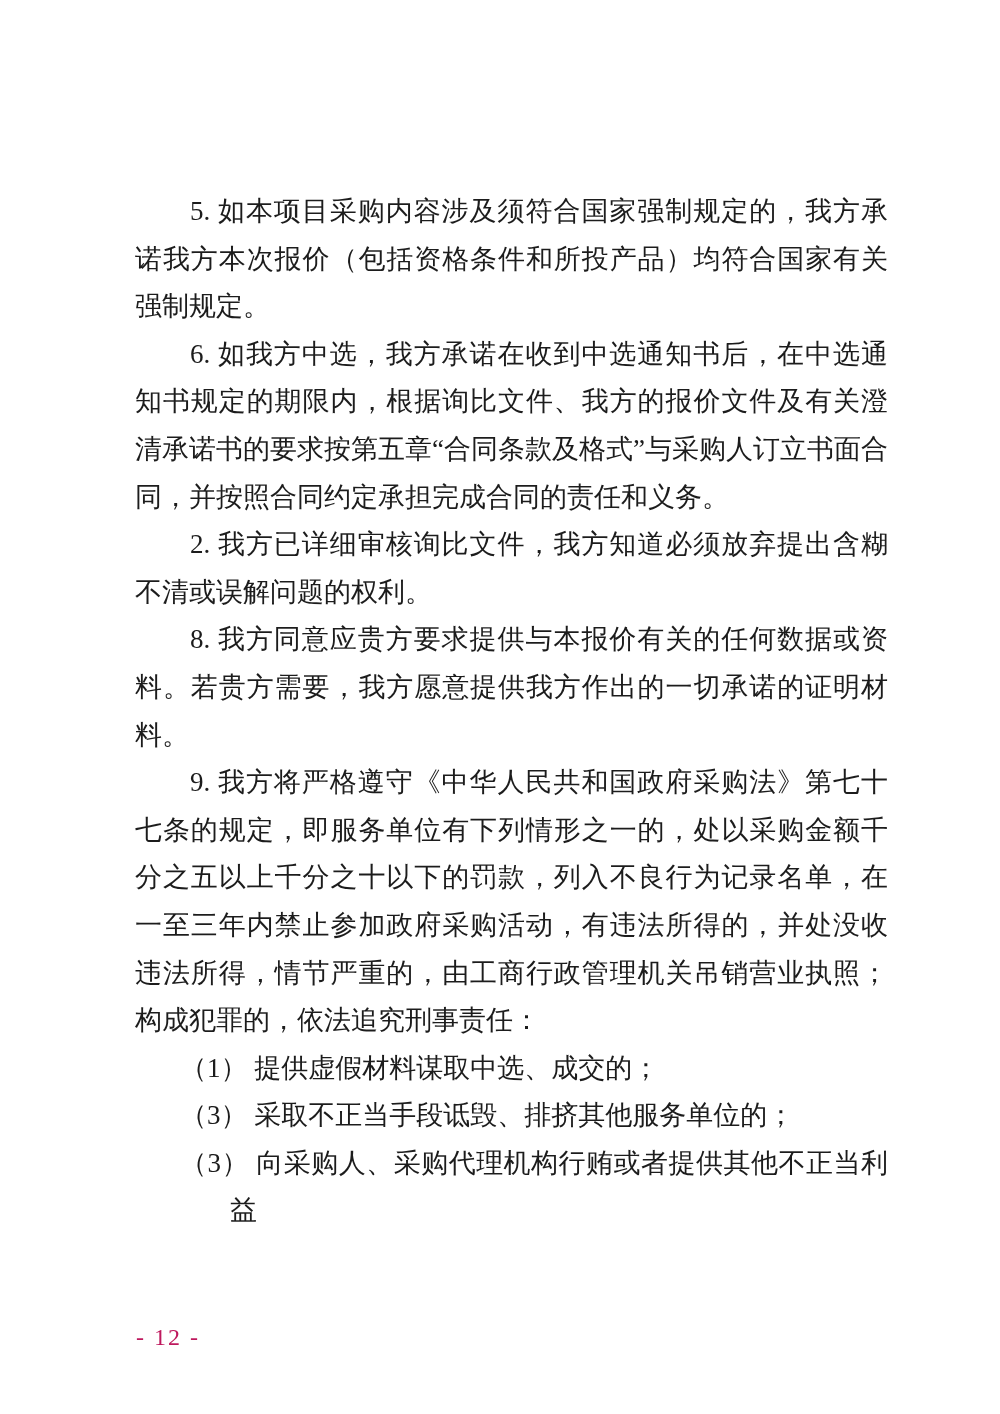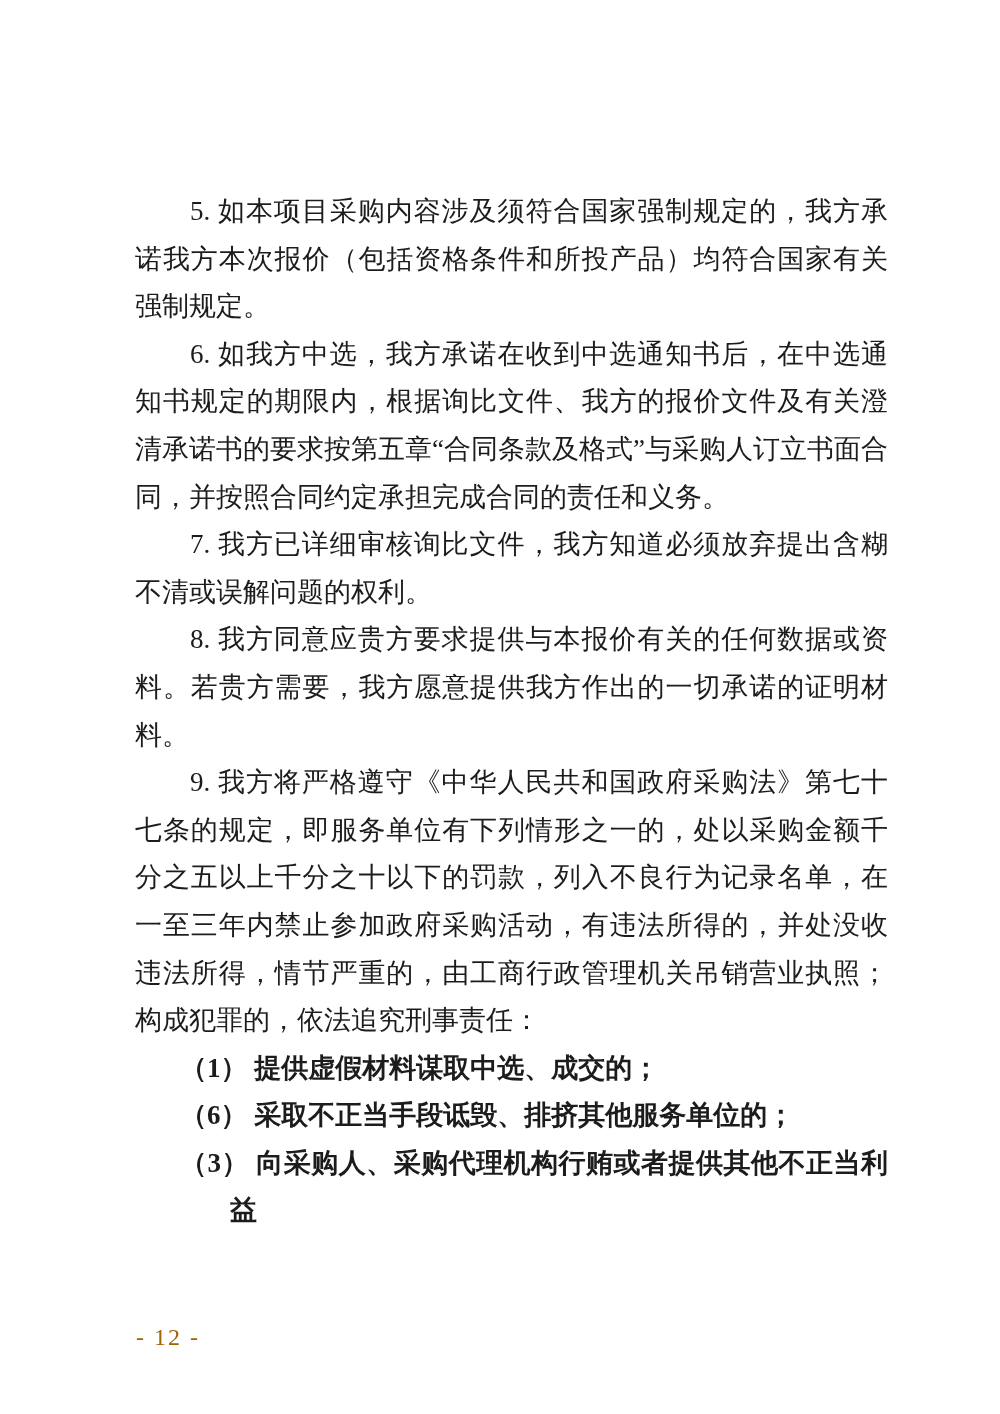--- a/index.html
+++ b/index.html
@@ -31,40 +31,39 @@
     padding: 0;
   }
   
   .content p.body {
     text-indent: 55px;
   }
   
   .content p.list {
     padding-left: 95px;
     text-indent: -50px;
-    font-weight: bold;
   }
   .footer {
     position: absolute;
     left: 136px;
     top: 1322px;
     font-size: 24px;
     line-height: 30px;
-    color: #a16207;
+    color: #be185d;
     letter-spacing: 2px;
   }
 </style>
 </head>
 <body>
 
 <div class="page">
   <div class="content">
       <p class="body">5. 如本项目采购内容涉及须符合国家强制规定的，我方承诺我方本次报价（包括资格条件和所投产品）均符合国家有关强制规定。</p>
       <p class="body">6. 如我方中选，我方承诺在收到中选通知书后，在中选通知书规定的期限内，根据询比文件、我方的报价文件及有关澄清承诺书的要求按第五章“合同条款及格式”与采购人订立书面合同，并按照合同约定承担完成合同的责任和义务。</p>
-      <p class="body">7. 我方已详细审核询比文件，我方知道必须放弃提出含糊不清或误解问题的权利。</p>
+      <p class="body">2. 我方已详细审核询比文件，我方知道必须放弃提出含糊不清或误解问题的权利。</p>
       <p class="body">8. 我方同意应贵方要求提供与本报价有关的任何数据或资料。若贵方需要，我方愿意提供我方作出的一切承诺的证明材料。</p>
       <p class="body">9. 我方将严格遵守《中华人民共和国政府采购法》第七十七条的规定，即服务单位有下列情形之一的，处以采购金额千分之五以上千分之十以下的罚款，列入不良行为记录名单，在一至三年内禁止参加政府采购活动，有违法所得的，并处没收违法所得，情节严重的，由工商行政管理机关吊销营业执照；构成犯罪的，依法追究刑事责任：</p>
       <p class="list">（1） 提供虚假材料谋取中选、成交的；</p>
-      <p class="list">（6） 采取不正当手段诋毁、排挤其他服务单位的；</p>
+      <p class="list">（3） 采取不正当手段诋毁、排挤其他服务单位的；</p>
       <p class="list">（3） 向采购人、采购代理机构行贿或者提供其他不正当利益</p>
     </div>
   <div class="footer">- 12 -</div>
 </div>
 
 </body></html>

